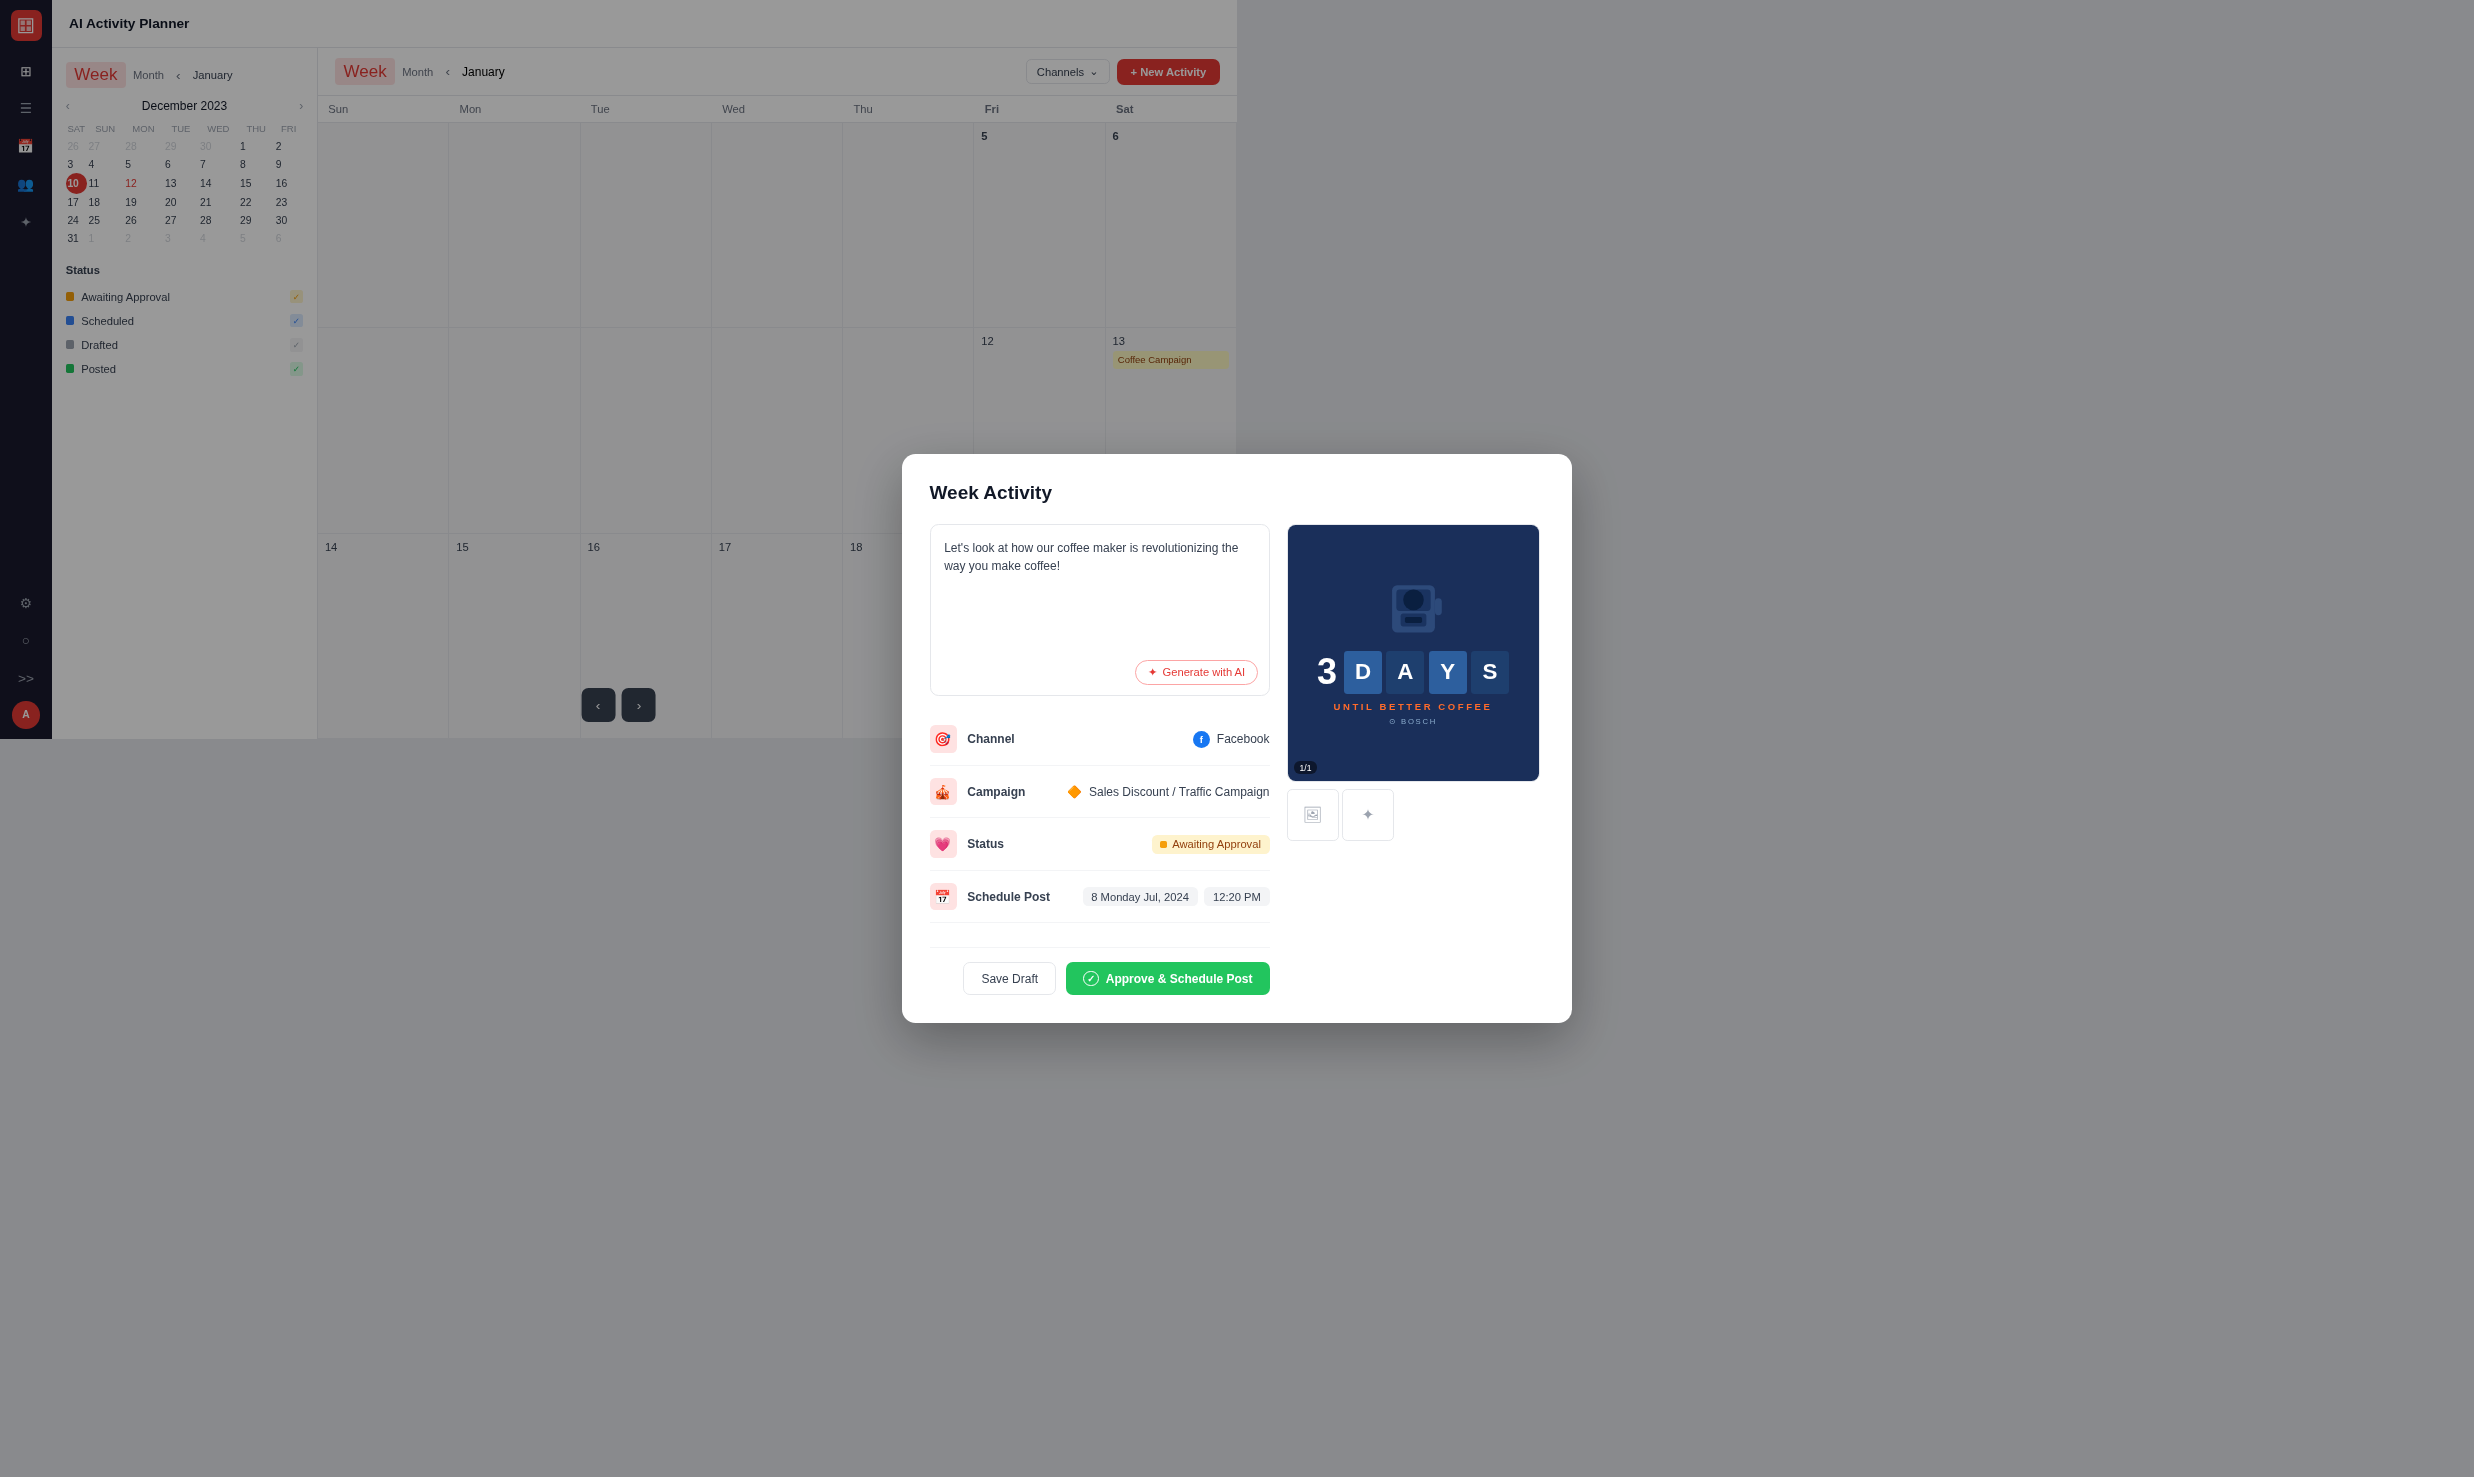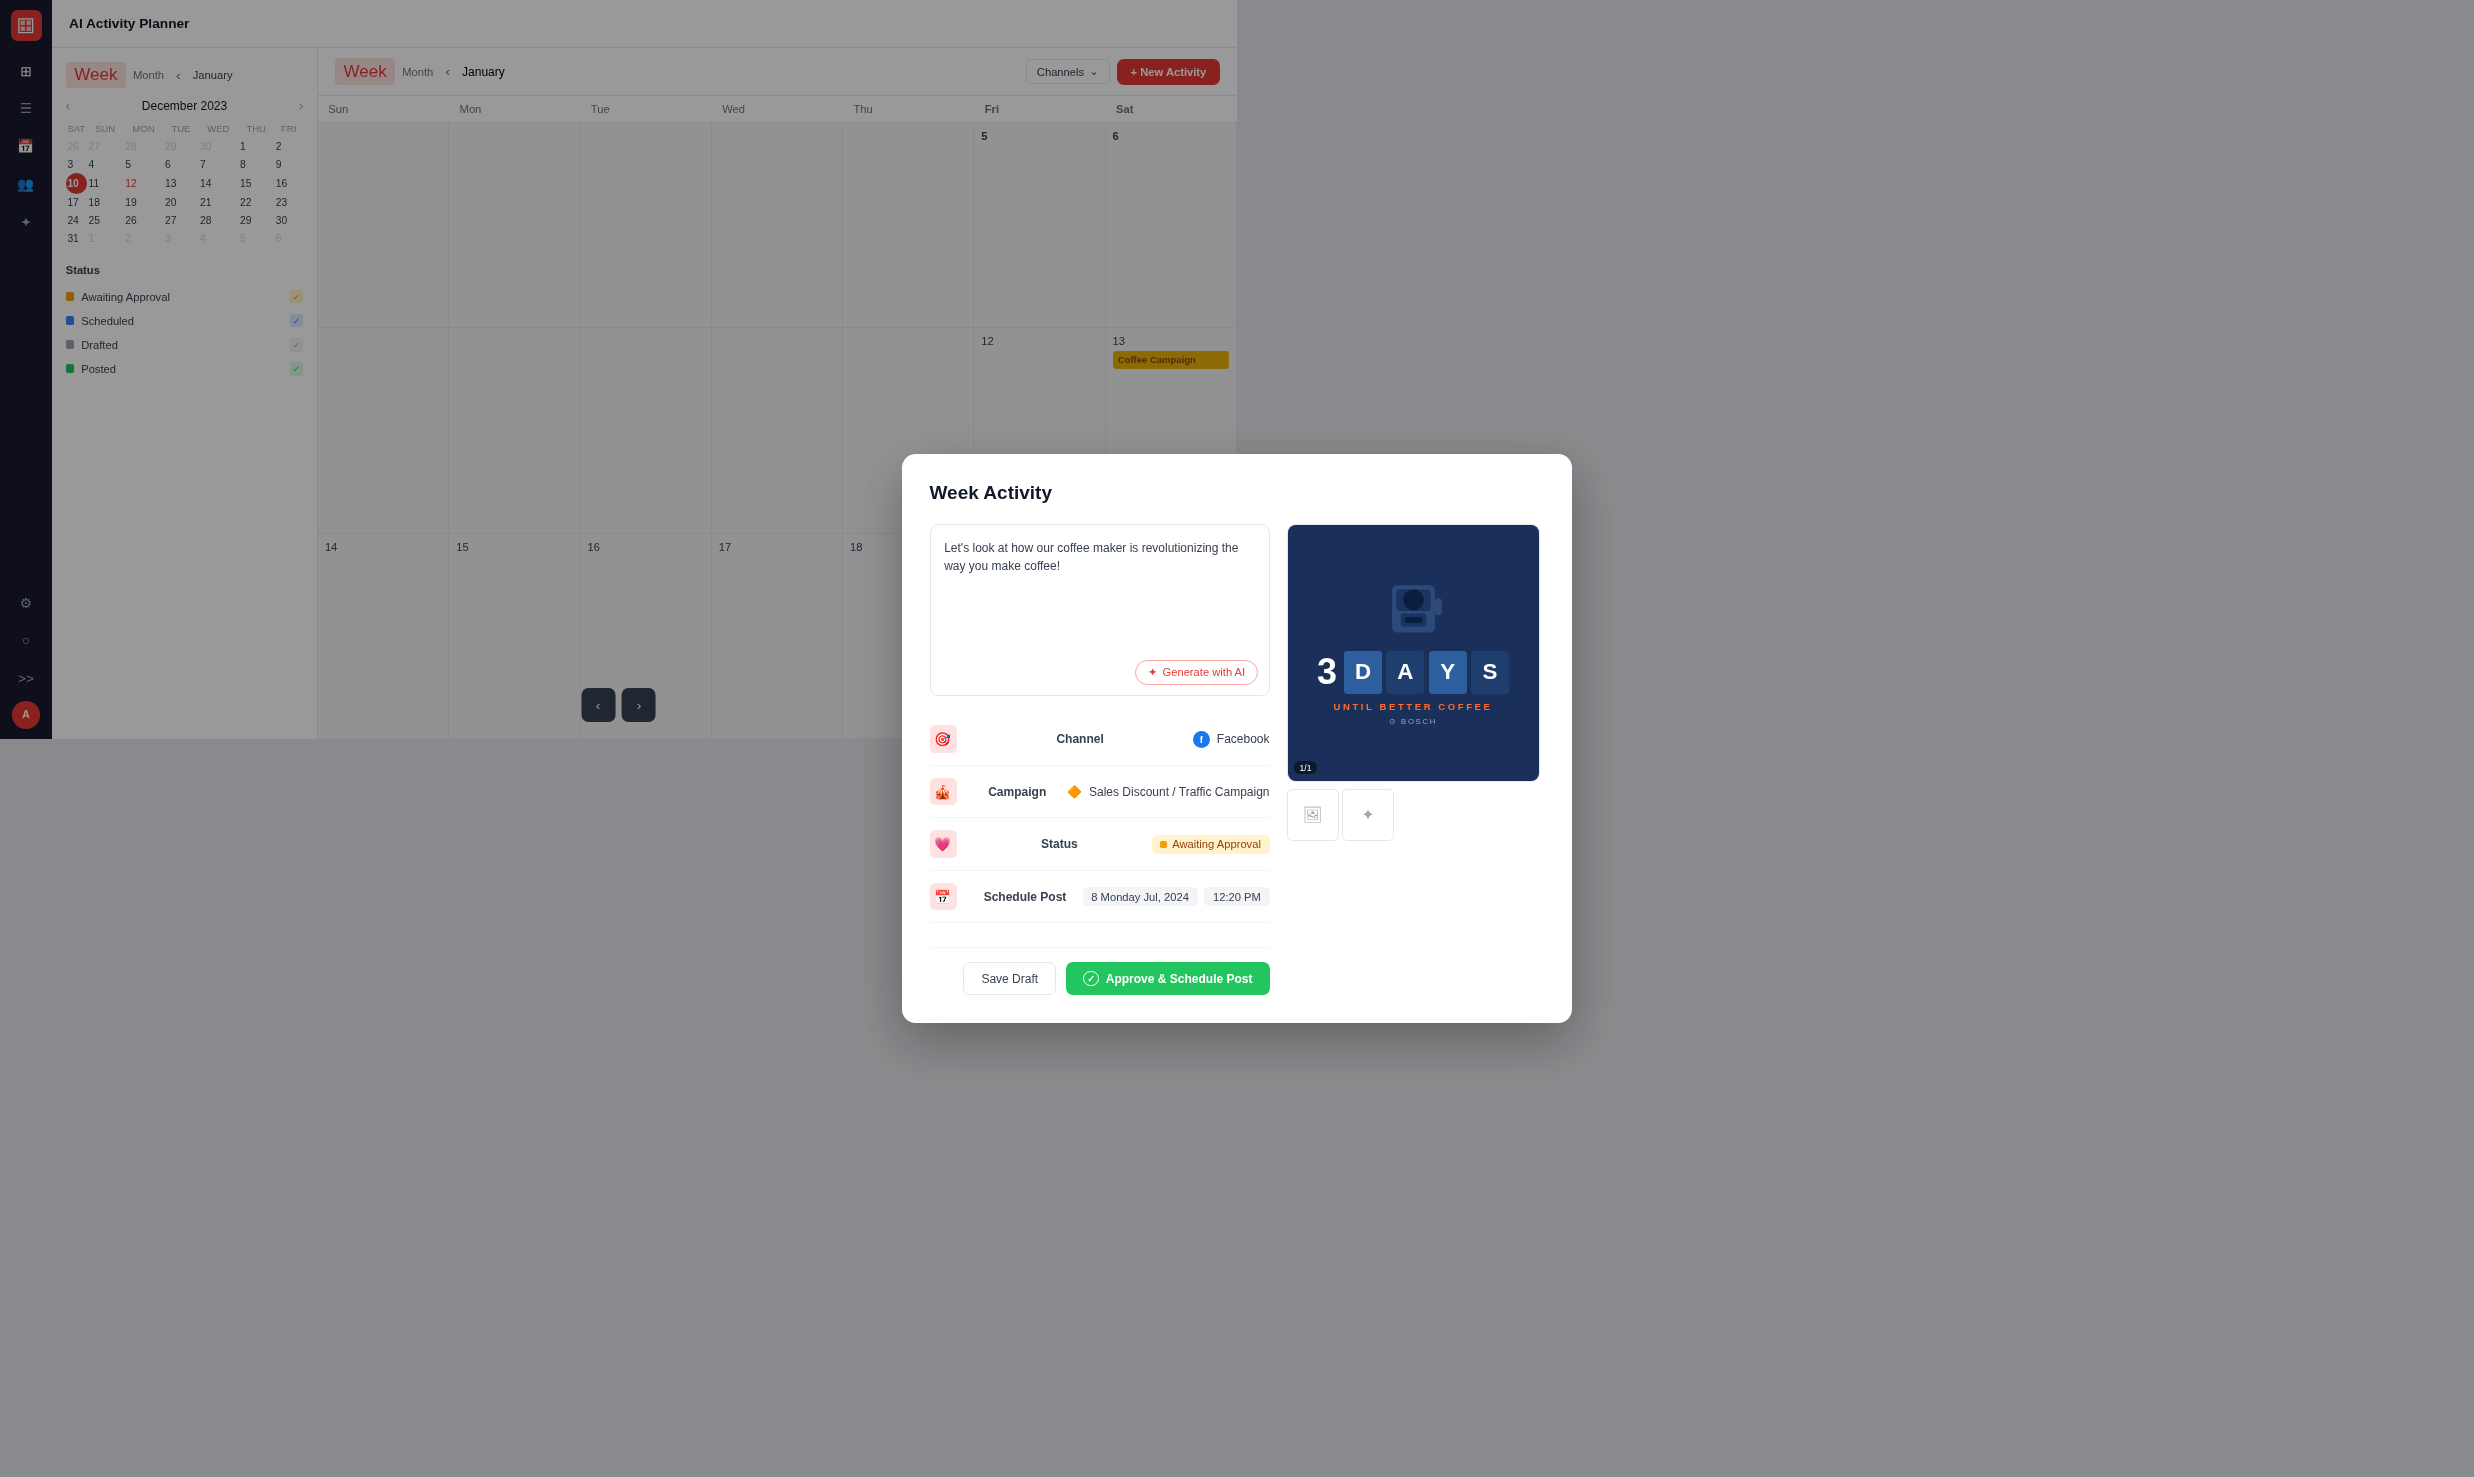--- a/index.html
+++ b/index.html
@@ -132,21 +132,21 @@
     .thumb-item {
       width: 52px; height: 52px; border: 0.9px solid #e5e7eb; border-radius: 5.2px; display: flex; align-items: center; justify-content: center; color: #9ca3af; font-size: 15.5px; cursor: pointer;
     }
 
     
     .fields-section { margin-top: 13.7px; }
     .field-row {
       display: flex; align-items: center; padding: 12px 0; border-bottom: 0.9px solid #f3f4f6;
     }
     .field-icon { width: 27.5px; height: 27.5px; border-radius: 5.2px; display: flex; align-items: center; justify-content: center; margin-right: 10.3px; font-size: 13.7px; }
-    .field-label { font-size: 12px; font-weight: 600; color: #374151; flex: 1; text-align: center; }
+    .field-label { font-size: 12px; font-weight: 600; color: #374151; flex: 1; }
     .field-value { font-size: 12px; color: #374151; display: flex; align-items: center; gap: 6.9px; }
     .field-value-pill {
       background: #f3f4f6; border-radius: 5.2px; padding: 3.4px 8.6px; font-size: 11.2px; color: #374151;
     }
     .awaiting-badge {
       background: #fef3cd; color: #92400e; border-radius: 5.2px; padding: 3.4px 8.6px; font-size: 11.2px; display: flex; align-items: center; gap: 5.2px;
     }
     .awaiting-dot { width: 6.9px; height: 6.9px; background: #f59e0b; border-radius: 1.7px; }
 
     
@@ -363,21 +363,21 @@
         <div class="cal-cell" style="font-weight:600;">6</div>
 
         <div class="cal-cell"></div>
         <div class="cal-cell"></div>
         <div class="cal-cell"></div>
         <div class="cal-cell"></div>
         <div class="cal-cell"></div>
         <div class="cal-cell">12</div>
         <div class="cal-cell" style="position:relative;">
           13
-          <div class="cal-cell-event" style="background:#eab308;font-weight:bold;">Coffee Campaign</div>
+          <div class="cal-cell-event" style="background:#fef9c3;">Coffee Campaign</div>
         </div>
 
         <div class="cal-cell">14</div>
         <div class="cal-cell">15</div>
         <div class="cal-cell">16</div>
         <div class="cal-cell">17</div>
         <div class="cal-cell">18</div>
         <div class="cal-cell">19</div>
         <div class="cal-cell">20</div>
       </div>

